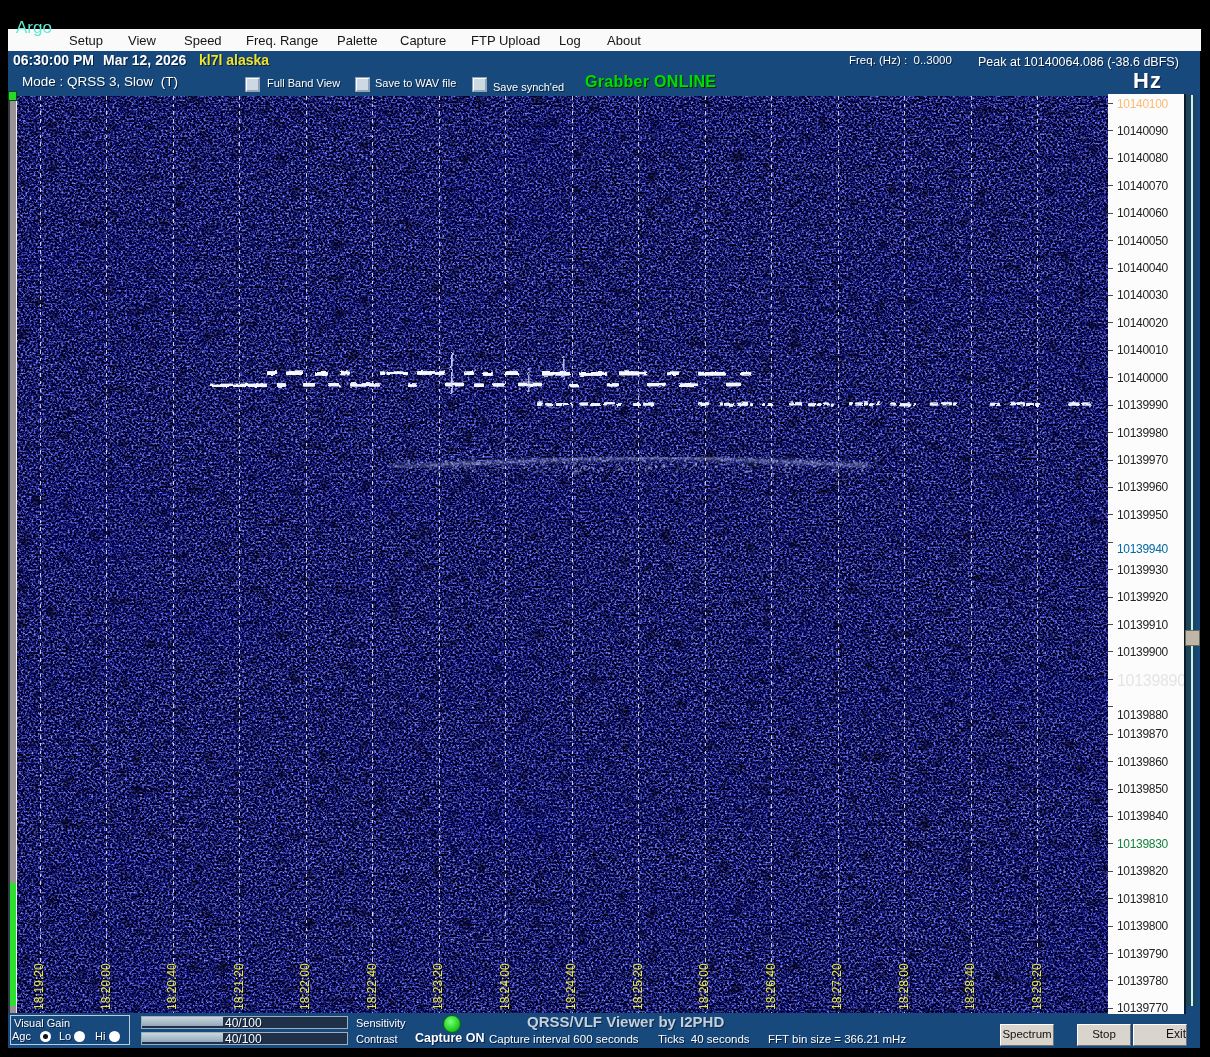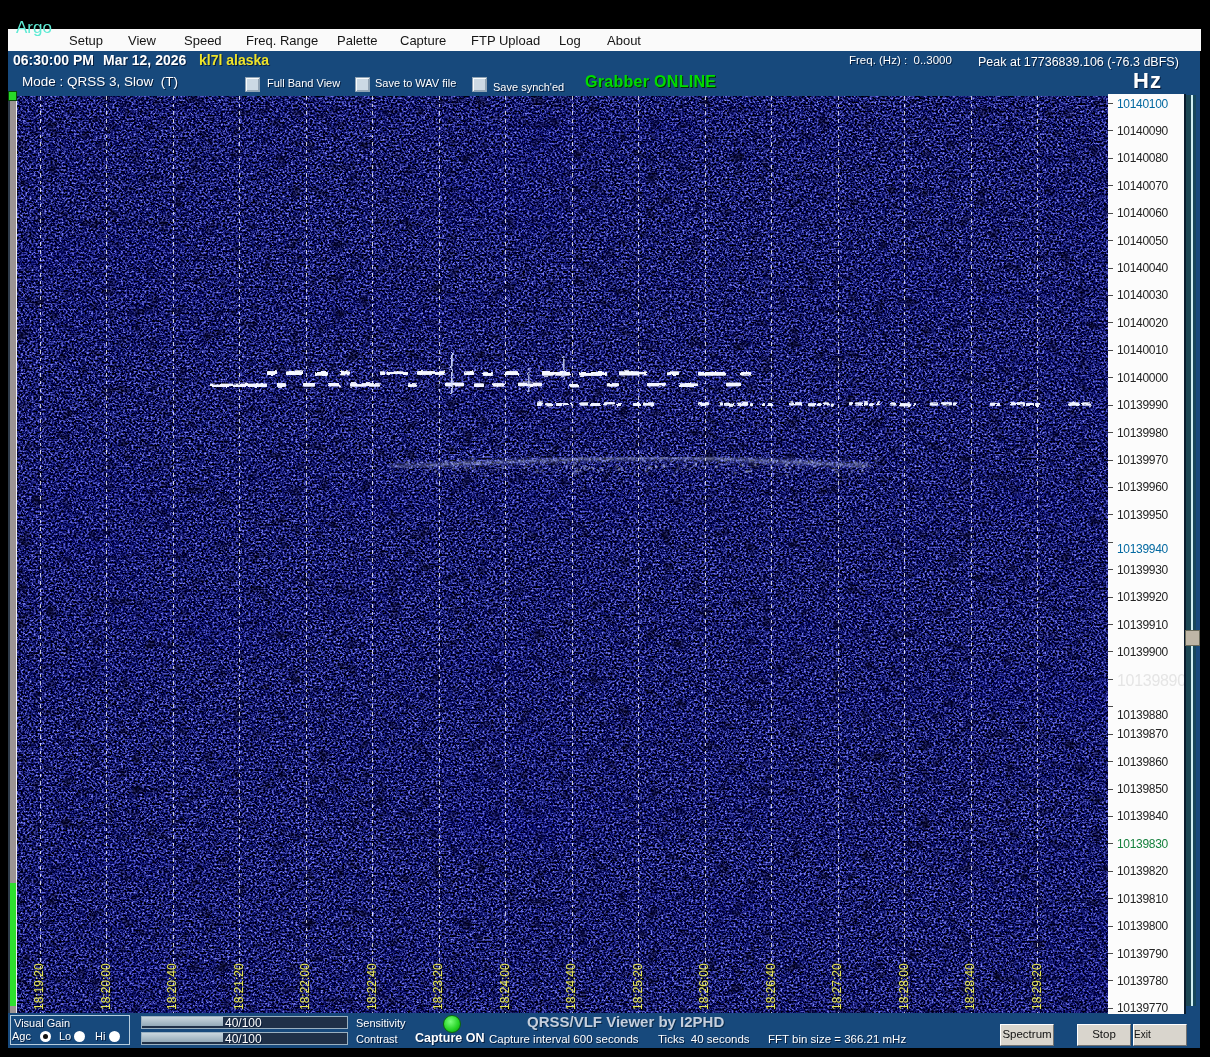--- a/index.html
+++ b/index.html
@@ -15,21 +15,21 @@
 <div style="position:absolute;left:337px;top:33px;font-size:13px;color:#151515">Palette</div>
 <div style="position:absolute;left:400px;top:33px;font-size:13px;color:#151515">Capture</div>
 <div style="position:absolute;left:471px;top:33px;font-size:13px;color:#151515">FTP Upload</div>
 <div style="position:absolute;left:559px;top:33px;font-size:13px;color:#151515">Log</div>
 <div style="position:absolute;left:607px;top:33px;font-size:13px;color:#151515">About</div>
 
 <div class="sh b" style="position:absolute;left:13px;top:52px;font-size:14px;color:#fff">06:30:00 PM</div>
 <div class="sh b" style="position:absolute;left:103px;top:52px;font-size:14px;color:#fff">Mar 12, 2026</div>
 <div class="sh b" style="position:absolute;left:199px;top:52px;font-size:14px;color:#ede32a">kl7l alaska</div>
 <div class="sh" style="position:absolute;left:849px;top:54px;font-size:11.5px;color:#fff">Freq. (Hz) :&nbsp;&nbsp;0..3000</div>
-<div class="sh" style="position:absolute;left:978px;top:55px;font-size:12.5px;color:#fff">Peak at 17736839.106 (-76.3 dBFS)</div>
+<div class="sh" style="position:absolute;left:978px;top:55px;font-size:12.5px;color:#fff">Peak at 10140064.086 (-38.6 dBFS)</div>
 <div class="sh b" style="position:absolute;left:1133px;top:68px;font-size:22px;letter-spacing:1px;color:#fff">Hz</div>
 
 <div class="sh" style="position:absolute;left:22px;top:74px;font-size:13.5px;color:#fff">Mode : QRSS 3, Slow&nbsp;&nbsp;(T)</div>
 <div style="position:absolute;left:245px;top:77px;width:13px;height:13px;background:#ccd9e4;border:1px solid #8fa3b5;box-shadow:inset 1px 1px 0 rgba(255,255,255,.9), inset -1px -1px 0 rgba(120,140,160,.7)"></div>
 <div class="sh" style="position:absolute;left:267px;top:77px;font-size:11px;color:#fff">Full Band View</div>
 <div style="position:absolute;left:355px;top:77px;width:13px;height:13px;background:#ccd9e4;border:1px solid #8fa3b5;box-shadow:inset 1px 1px 0 rgba(255,255,255,.9), inset -1px -1px 0 rgba(120,140,160,.7)"></div>
 <div class="sh" style="position:absolute;left:375px;top:77px;font-size:11px;color:#fff">Save to WAV file</div>
 <div style="position:absolute;left:472px;top:77px;width:13px;height:13px;background:#ccd9e4;border:1px solid #8fa3b5;box-shadow:inset 1px 1px 0 rgba(255,255,255,.9), inset -1px -1px 0 rgba(120,140,160,.7)"></div>
 <div class="sh" style="position:absolute;left:493px;top:81px;font-size:11px;color:#fff">Save synch'ed</div>
 <div class="b" style="position:absolute;left:585px;top:73px;font-size:16px;letter-spacing:0.3px;color:#00dc00;text-shadow:1px 1px 0 #062a08">Grabber ONLINE</div>
@@ -504,21 +504,21 @@
 <line x1="971.5" y1="96" x2="971.5" y2="1013" stroke="#ffffff" stroke-width="1" stroke-dasharray="3.5 4.2" opacity="0.76" shape-rendering="crispEdges"></line>
 <text transform="translate(975.4,1011) rotate(-90)" font-family="Liberation Sans" font-size="12" fill="rgba(10,10,0,0.6)">18:28:40</text>
 <text transform="translate(974.4,1010) rotate(-90)" font-family="Liberation Sans" font-size="12" fill="#e6e654">18:28:40</text>
 <line x1="1037.5" y1="96" x2="1037.5" y2="1013" stroke="#ffffff" stroke-width="1" stroke-dasharray="3.5 4.2" opacity="0.76" shape-rendering="crispEdges"></line>
 <text transform="translate(1042.0,1011) rotate(-90)" font-family="Liberation Sans" font-size="12" fill="rgba(10,10,0,0.6)">18:29:20</text>
 <text transform="translate(1041.0,1010) rotate(-90)" font-family="Liberation Sans" font-size="12" fill="#e6e654">18:29:20</text>
 </g>
 </svg>
 <div style="position:absolute;left:1108px;top:94px;width:76px;height:920px;background:#fcfcfc"></div>
 <div style="position:absolute;left:1108px;top:103.0px;width:5px;height:1px;background:#4a4a4a"></div>
-<div style="position:absolute;left:1117px;top:96.5px;font-size:12px;color:#0369a1;letter-spacing:-0.3px">10140100</div>
+<div style="position:absolute;left:1117px;top:96.5px;font-size:12px;color:#fdba74;letter-spacing:-0.3px">10140100</div>
 <div style="position:absolute;left:1108px;top:130.4px;width:5px;height:1px;background:#4a4a4a"></div>
 <div style="position:absolute;left:1117px;top:123.9px;font-size:12px;color:#242424;letter-spacing:-0.3px">10140090</div>
 <div style="position:absolute;left:1108px;top:157.8px;width:5px;height:1px;background:#4a4a4a"></div>
 <div style="position:absolute;left:1117px;top:151.3px;font-size:12px;color:#242424;letter-spacing:-0.3px">10140080</div>
 <div style="position:absolute;left:1108px;top:185.3px;width:5px;height:1px;background:#4a4a4a"></div>
 <div style="position:absolute;left:1117px;top:178.8px;font-size:12px;color:#242424;letter-spacing:-0.3px">10140070</div>
 <div style="position:absolute;left:1108px;top:212.7px;width:5px;height:1px;background:#4a4a4a"></div>
 <div style="position:absolute;left:1117px;top:206.2px;font-size:12px;color:#242424;letter-spacing:-0.3px">10140060</div>
 <div style="position:absolute;left:1108px;top:240.1px;width:5px;height:1px;background:#4a4a4a"></div>
 <div style="position:absolute;left:1117px;top:233.6px;font-size:12px;color:#242424;letter-spacing:-0.3px">10140050</div>
@@ -604,12 +604,12 @@
 <div class="sh" style="position:absolute;left:356px;top:1017px;font-size:11px;color:#fff">Sensitivity</div>
 <div class="sh" style="position:absolute;left:356px;top:1033px;font-size:11px;color:#fff">Contrast</div>
 <div style="position:absolute;left:443px;top:1015px;width:16px;height:16px;border-radius:50%;background:radial-gradient(circle at 40% 35%,#7bff7b,#22d122 60%,#0e8a0e);border:1px solid #0a6a0a"></div>
 <div class="sh b" style="position:absolute;left:415px;top:1031px;font-size:12.5px;color:#fff">Capture ON</div>
 <div class="b" style="position:absolute;left:527px;top:1013px;font-size:15px;color:#c5cfdd;text-shadow:1px 1px 0 #0a2a4a">QRSS/VLF Viewer by I2PHD</div>
 <div class="sh" style="position:absolute;left:489px;top:1033px;font-size:11.5px;color:#fff">Capture interval 600 seconds</div>
 <div class="sh" style="position:absolute;left:658px;top:1033px;font-size:11.5px;color:#fff">Ticks&nbsp;&nbsp;40 seconds</div>
 <div class="sh" style="position:absolute;left:768px;top:1033px;font-size:11.5px;color:#fff">FFT bin size = 366.21 mHz</div>
 <div style="position:absolute;left:1000px;top:1024px;width:52px;height:20px;background:#d9d5cd;border-top:1px solid #fff;border-left:1px solid #fff;border-right:1px solid #707070;border-bottom:1px solid #707070;font-size:11.5px;color:#111;text-align:center;line-height:19px">Spectrum</div>
 <div style="position:absolute;left:1077px;top:1024px;width:52px;height:20px;background:#d9d5cd;border-top:1px solid #fff;border-left:1px solid #fff;border-right:1px solid #707070;border-bottom:1px solid #707070;font-size:11.5px;color:#111;text-align:center;line-height:19px">Stop</div>
-<div style="position:absolute;left:1133px;top:1024px;width:52px;height:20px;background:#d9d5cd;border-top:1px solid #fff;border-left:1px solid #fff;border-right:1px solid #707070;border-bottom:1px solid #707070;font-size:10px;color:#111;text-align:left;line-height:19px">Exit</div>
+<div style="position:absolute;left:1133px;top:1024px;width:52px;height:20px;background:#d9d5cd;border-top:1px solid #fff;border-left:1px solid #fff;border-right:1px solid #707070;border-bottom:1px solid #707070;font-size:12px;color:#111;text-align:right;line-height:19px">Exit</div>
 </body></html>

